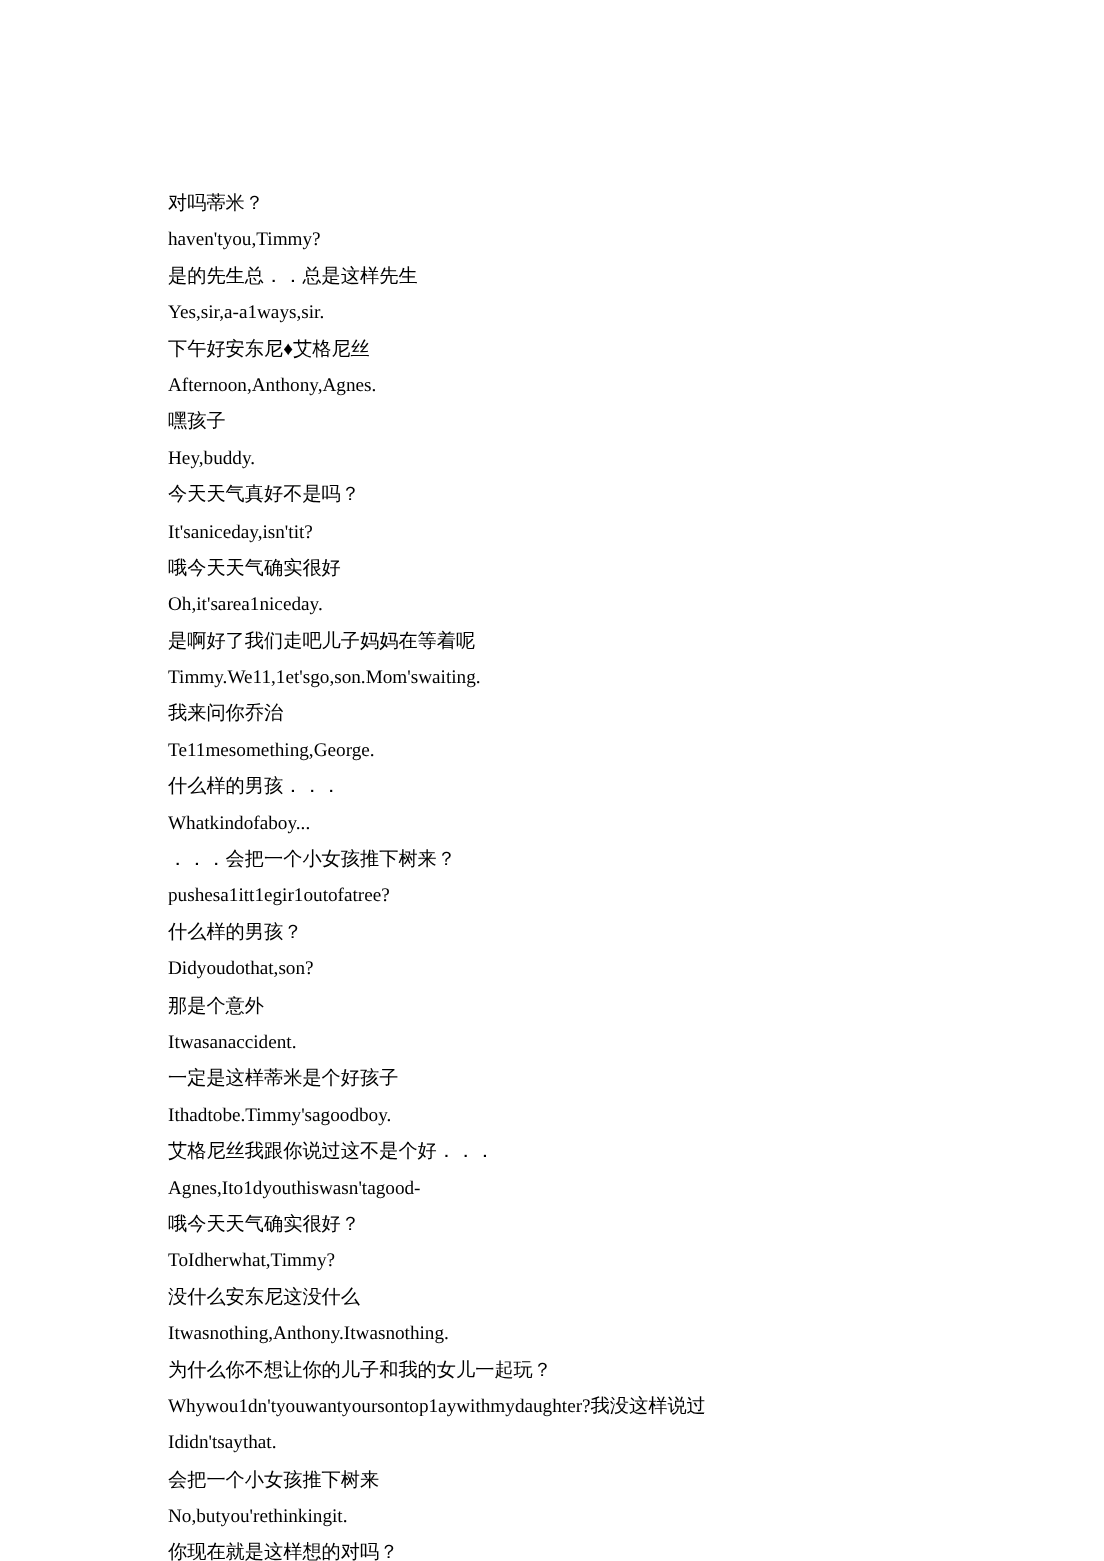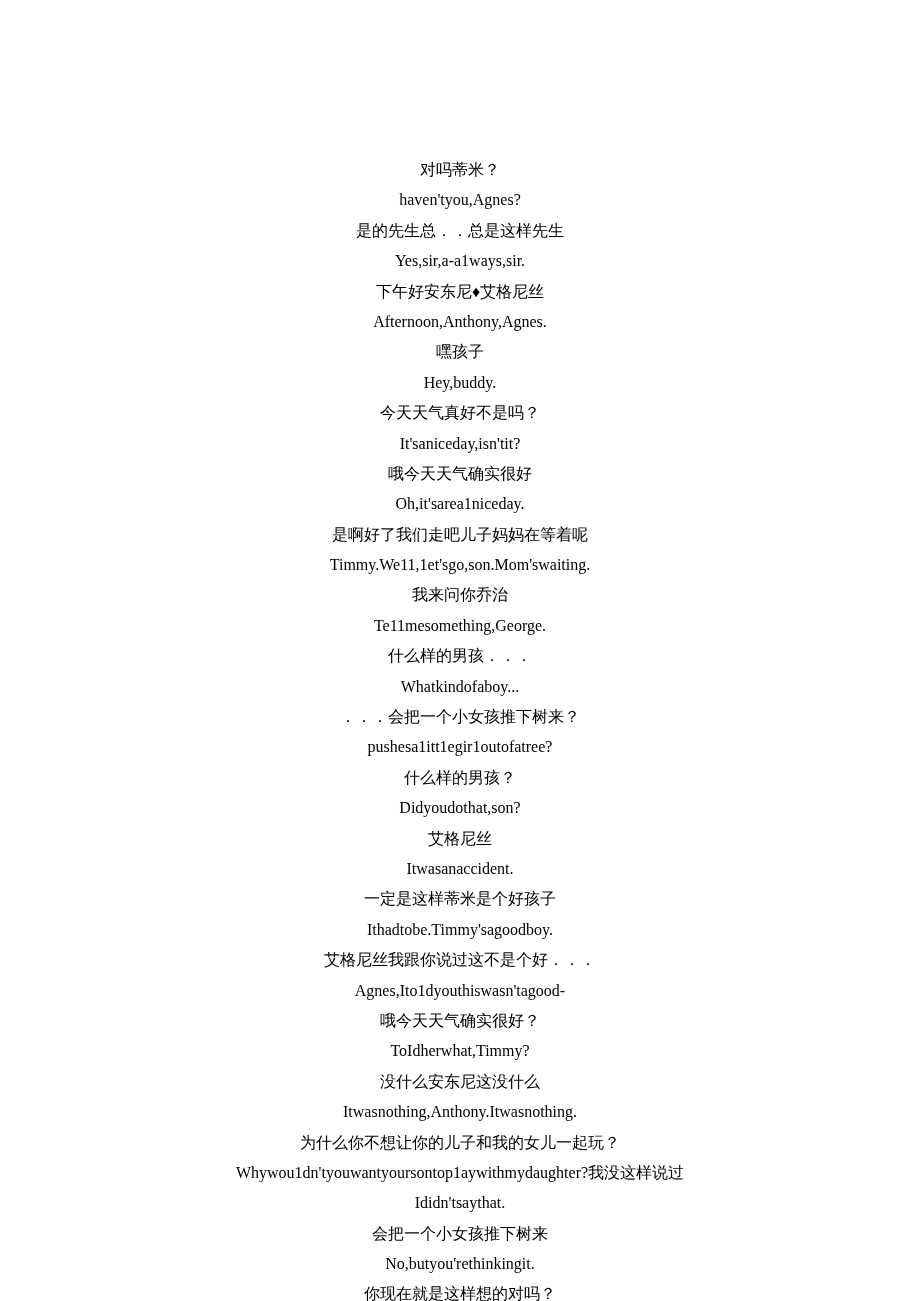--- a/index.html
+++ b/index.html
@@ -15,50 +15,49 @@
     width: 920px;
     min-height: 1301px;
     padding: 155px 140px 100px 140px;
     box-sizing: border-box;
     background: #ffffff;
   }
   .line {
     display: block;
     white-space: pre-wrap;
     word-break: break-all;
-    text-align: center;
   }
 </style>
 </head>
 <body>
 
 <div class="page">
   <span class="line">对吗蒂米？</span>
-  <span class="line">haven'tyou,Agnes?</span>
+  <span class="line">haven'tyou,Timmy?</span>
   <span class="line">是的先生总．．总是这样先生</span>
   <span class="line">Yes,sir,a-a1ways,sir.</span>
   <span class="line">下午好安东尼♦艾格尼丝</span>
   <span class="line">Afternoon,Anthony,Agnes.</span>
   <span class="line">嘿孩子</span>
   <span class="line">Hey,buddy.</span>
   <span class="line">今天天气真好不是吗？</span>
   <span class="line">It'saniceday,isn'tit?</span>
   <span class="line">哦今天天气确实很好</span>
   <span class="line">Oh,it'sarea1niceday.</span>
   <span class="line">是啊好了我们走吧儿子妈妈在等着呢</span>
   <span class="line">Timmy.We11,1et'sgo,son.Mom'swaiting.</span>
   <span class="line">我来问你乔治</span>
   <span class="line">Te11mesomething,George.</span>
   <span class="line">什么样的男孩．．．</span>
   <span class="line">Whatkindofaboy...</span>
   <span class="line">．．．会把一个小女孩推下树来？</span>
   <span class="line">pushesa1itt1egir1outofatree?</span>
   <span class="line">什么样的男孩？</span>
   <span class="line">Didyoudothat,son?</span>
-  <span class="line">艾格尼丝</span>
+  <span class="line">那是个意外</span>
   <span class="line">Itwasanaccident.</span>
   <span class="line">一定是这样蒂米是个好孩子</span>
   <span class="line">Ithadtobe.Timmy'sagoodboy.</span>
   <span class="line">艾格尼丝我跟你说过这不是个好．．．</span>
   <span class="line">Agnes,Ito1dyouthiswasn'tagood-</span>
   <span class="line">哦今天天气确实很好？</span>
   <span class="line">ToIdherwhat,Timmy?</span>
   <span class="line">没什么安东尼这没什么</span>
   <span class="line">Itwasnothing,Anthony.Itwasnothing.</span>
   <span class="line">为什么你不想让你的儿子和我的女儿一起玩？</span>

